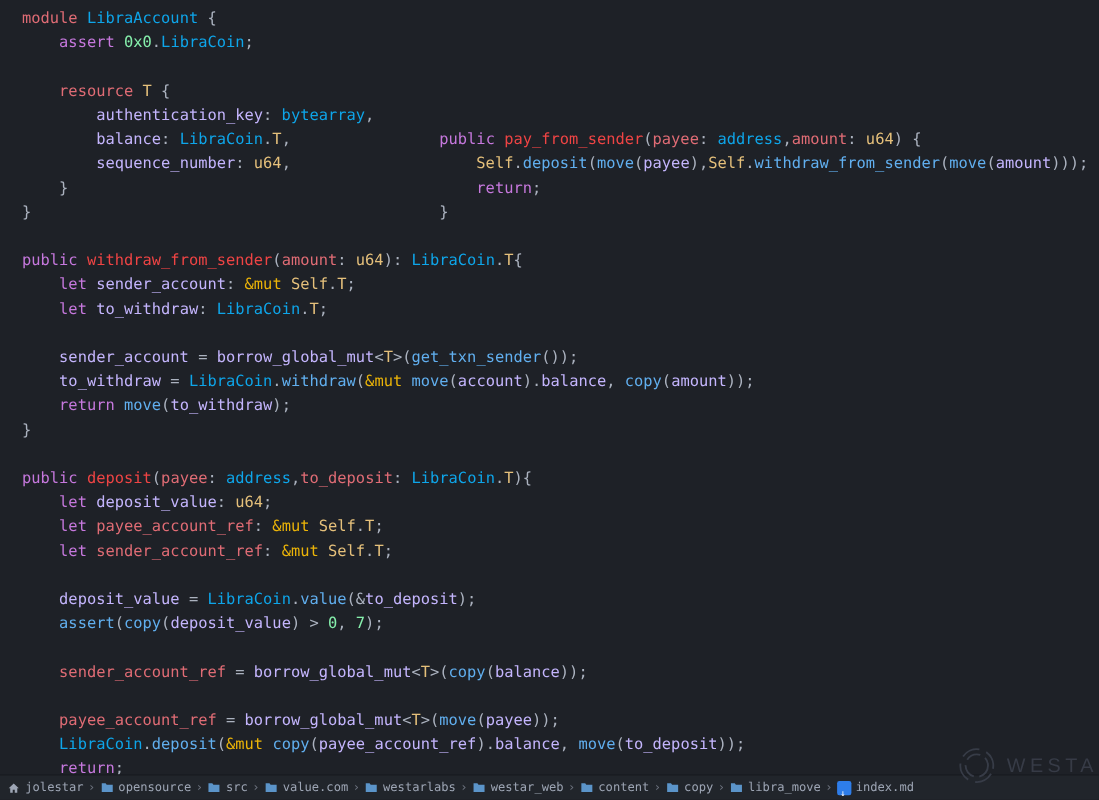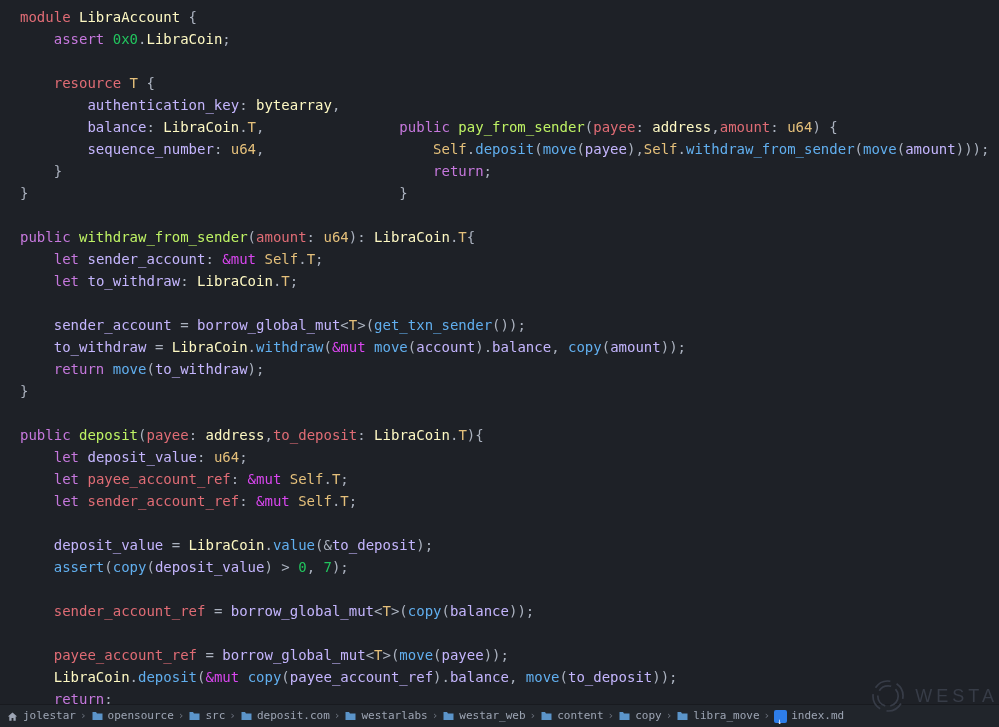--- a/index.html
+++ b/index.html
@@ -17,28 +17,28 @@
   }
   .editor {
     white-space: pre;
     padding: 6px 0 0 20px;
     position: absolute;
     top: 0; left: 0; right: 0;
   }
   
   .kw-red    { color: #e06c75; margin-top: 30px; }  
   .kw-purple { color: #c678dd; }  
-  .type      { color: #fef9c3; }  
+  .type      { color: #0ea5e9; }  
   .func      { color: #61afef; }  
-  .funcdef   { color: #bef264; }  
+  .funcdef   { color: #ef4444; }  
   .red-ident { color: #e06c75; }
   .punct     { color: #abb2bf; }
-  .orange    { color: #22c55e; }
+  .orange    { color: #86efac; }
   .yellow    { color: #e5c07b; }
-  .teal      { color: #d946ef; margin-top: 44px; }
+  .teal      { color: #eab308; margin-top: 44px; }
   .default   { color: #c4b5fd; }
 
   
   .breadcrumb {
     position: absolute;
     bottom: 0;
     left: 0;
     right: 0;
     height: 22px;
     background: #21252b;
@@ -166,21 +166,21 @@
       </span>
       <span>src</span>
     </span>
   <span class="crumb-sep">›</span>
   <span class="crumb">
       <span class="folder-icon">
         <svg width="13" height="10" viewBox="0 0 24 20" fill="#5b94c9">
           <path d="M2 2h7l2 3h11v13H2z"></path>
         </svg>
       </span>
-      <span>deposit.com</span>
+      <span>value.com</span>
     </span>
   <span class="crumb-sep">›</span>
   <span class="crumb">
       <span class="folder-icon">
         <svg width="13" height="10" viewBox="0 0 24 20" fill="#5b94c9">
           <path d="M2 2h7l2 3h11v13H2z"></path>
         </svg>
       </span>
       <span>westarlabs</span>
     </span>

